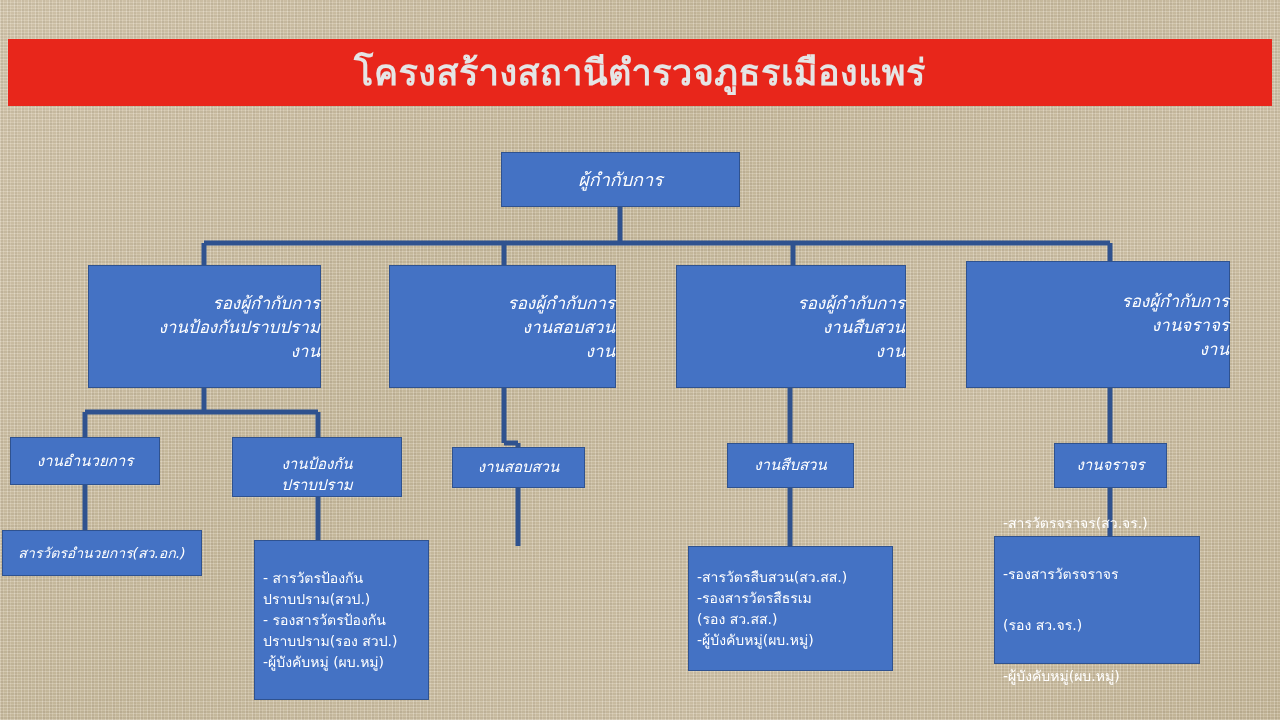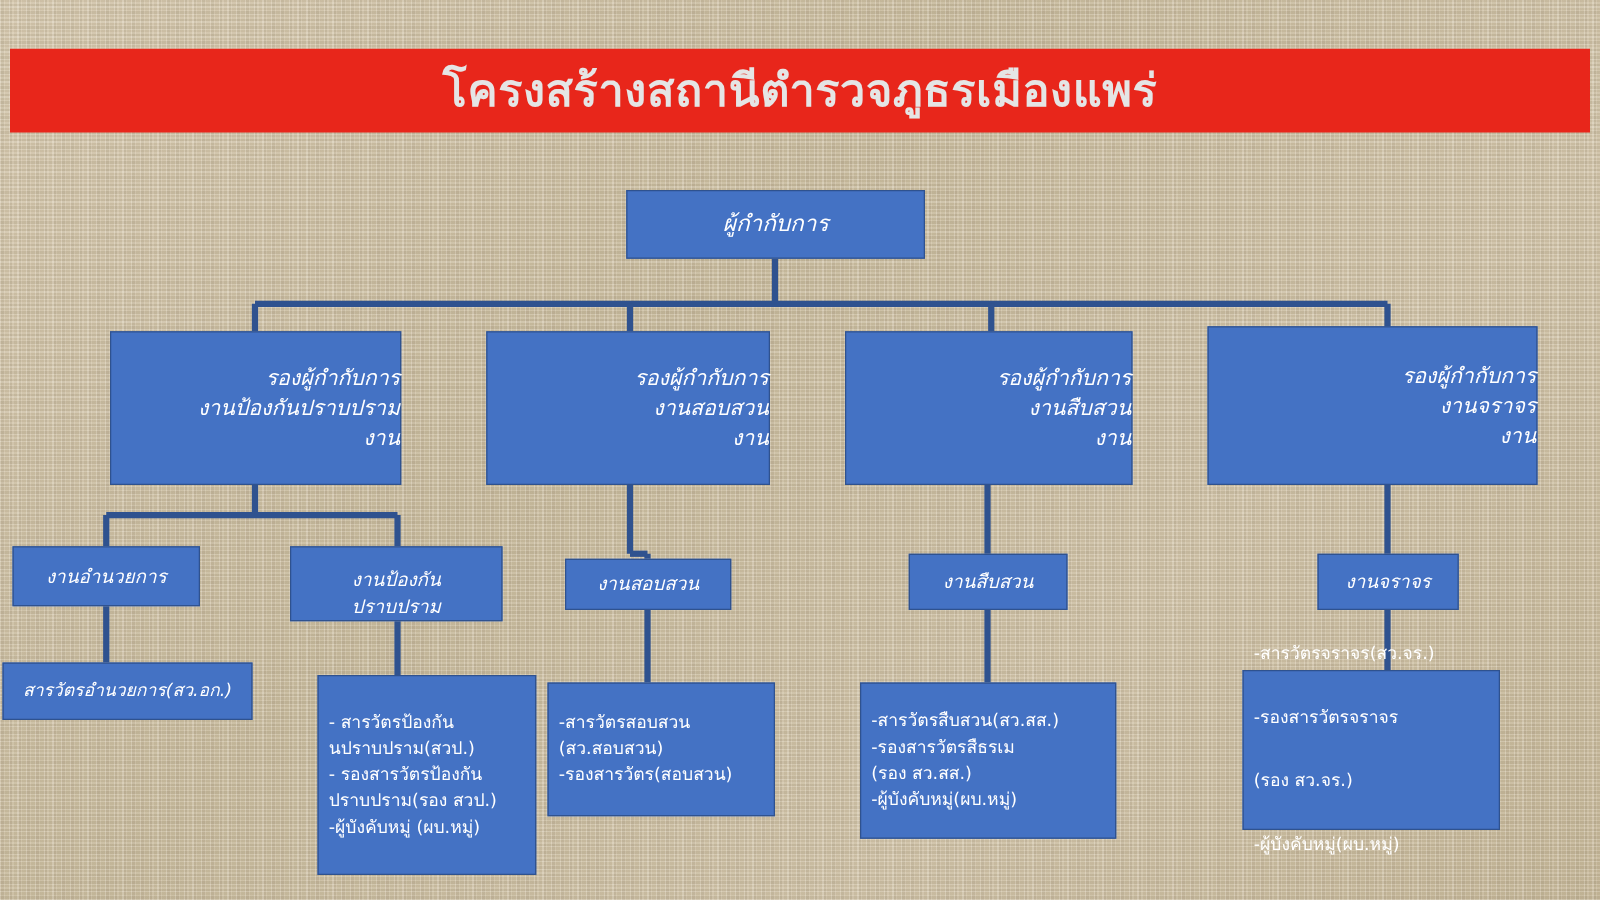--- a/index.html
+++ b/index.html
@@ -177,31 +177,26 @@
   <div class="node center" style="left:1054px; top:443px; width:113px; height:45px;">
     <span class="line sz-15">งานจราจร</span>
   </div>
 
   <div class="node center" style="left:2px; top:530px; width:200px; height:46px;">
     <span class="line sz-14">สารวัตรอำนวยการ(สว.อก.)</span>
   </div>
 
   <div class="node left pad-l" style="left:237px; top:540px; width:175px; height:160px;margin-left:17px;">
     <span class="line sz-14">- สารวัตรป้องกัน</span>
-    <span class="line sz-14">นปราบปราม(สวป.)</span>
+    <span class="line sz-14">ปราบปราม(สวป.)</span>
     <span class="line sz-14">- รองสารวัตรป้องกัน</span>
     <span class="line sz-14">ปราบปราม(รอง สวป.)</span>
     <span class="line sz-14">-ผู้บังคับหมู่ (ผบ.หมู่)</span>
   </div>
 
-  <div class="node left pad-l" style="left:438px; top:546px; width:182px; height:107px;">
-    <span class="line sz-14">-สารวัตรสอบสวน</span>
-    <span class="line sz-14">(สว.สอบสวน)</span>
-    <span class="line sz-14">-รองสารวัตร(สอบสวน)</span>
-  </div>
 
   <div class="node left pad-l" style="left:688px; top:546px; width:205px; height:125px;">
     <span class="line sz-14">-สารวัตรสืบสวน(สว.สส.)</span>
     <span class="line sz-14">-รองสารวัตรสืธรเม</span>
     <span class="line sz-14">(รอง สว.สส.)</span>
     <span class="line sz-14">-ผู้บังคับหมู่(ผบ.หมู่)</span>
   </div>
 
   <div class="node left pad-l" style="left:994px; top:536px; width:206px; height:128px;gap:30px;">
     <span class="line sz-14">-สารวัตรจราจร(สว.จร.)</span>

